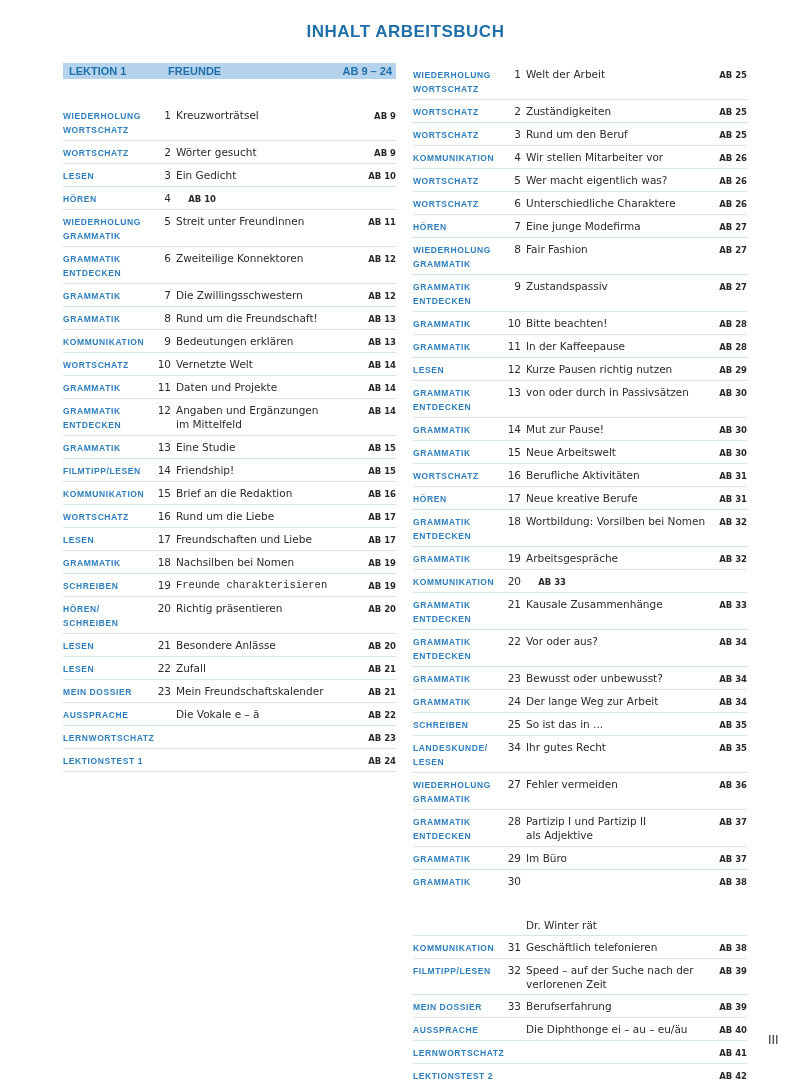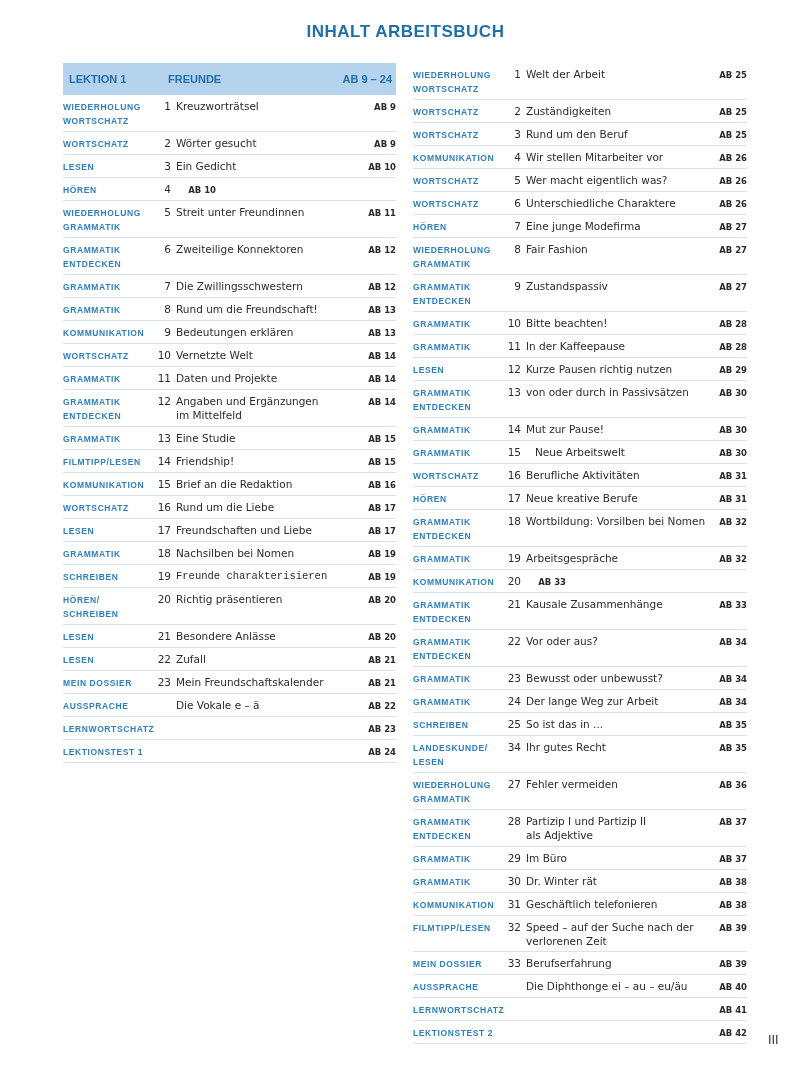--- a/index.html
+++ b/index.html
@@ -1,21 +1,21 @@
 <!DOCTYPE html>
 <html><head>
 <meta charset="utf-8">
 <style>
   html, body { margin: 0; padding: 0; background: #ffffff; }
   body { width: 811px; height: 1080px; position: relative; overflow: hidden; font-family: "DejaVu Sans", sans-serif; color: #2b2b2b; }
   .title { position: absolute; left: 0; right: 0; top: 22px; text-align: center; font-family: "Liberation Sans", sans-serif; font-weight: bold; font-size: 17px; letter-spacing: 0.5px; color: #1f6fa8; }
   .col { position: absolute; top: 63px; }
   .col.left { left: 63px; width: 333px; }
   .col.right { left: 413px; width: 334px; }
-  .head { height: 32px; background: #b6d3ee; display: flex; align-items: center; font-family: "Liberation Sans", sans-serif; font-weight: bold; font-size: 11px; color: #1f6fa8; margin-bottom: 0; }
+  .head { height: 16px; background: #b6d3ee; display: flex; align-items: center; font-family: "Liberation Sans", sans-serif; font-weight: bold; font-size: 11px; color: #1f6fa8; margin-bottom: 25px; }
   .head .h-lek { width: 105px; padding-left: 6px; box-sizing: border-box; }
   .head .h-theme { flex: 1; }
   .head .h-pages { padding-right: 4px; }
   .row { display: flex; align-items: flex-start; border-bottom: 1px solid #d3e3f1; padding: 4px 0 3px 0; min-height: 14px; }
   .row .cat { width: 86px; font-family: "Liberation Sans", sans-serif; font-weight: bold; font-size: 8.5px; letter-spacing: 0.6px; color: #2e7fbf; line-height: 14px; padding-top: 1px; }
   .row .num { width: 27px; text-align: right; font-size: 10.5px; line-height: 14px; padding-right: 5px; box-sizing: border-box; }
   .row .txt { flex: 1; font-size: 10.5px; line-height: 14px; white-space: pre-line; }
   .row .pg { width: 40px; text-align: right; font-size: 8.5px; font-weight: bold; line-height: 14px; padding-top: 1px; }
   .pagenum { position: absolute; left: 768px; top: 1033px; font-size: 12px; color: #333; font-family: "DejaVu Sans", sans-serif; }
 </style>
@@ -281,21 +281,21 @@
       </div>
       <div class="row">
         <span class="cat" style="white-space: pre-line;">GRAMMATIK</span>
         <span class="num" style="white-space: pre-line;">14</span>
         <span class="txt" style="white-space: pre-line;">Mut zur Pause!</span>
         <span class="pg" style="white-space: pre-line;">AB 30</span>
       </div>
       <div class="row">
         <span class="cat" style="white-space: pre-line;">GRAMMATIK</span>
         <span class="num" style="white-space: pre-line;">15</span>
-        <span class="txt" style="white-space: pre-line; margin-left: 9px;">Neue Arbeitswelt</span>
+        <span class="txt" style="white-space: pre-line;">Neue Arbeitswelt</span>
         <span class="pg" style="white-space: pre-line;">AB 30</span>
       </div>
       <div class="row">
         <span class="cat" style="white-space: pre-line;">WORTSCHATZ</span>
         <span class="num" style="white-space: pre-line;">16</span>
         <span class="txt" style="white-space: pre-line;">Berufliche Aktivitäten</span>
         <span class="pg" style="white-space: pre-line;">AB 31</span>
       </div>
       <div class="row">
         <span class="cat" style="white-space: pre-line;">HÖREN</span>
@@ -377,21 +377,21 @@
       </div>
       <div class="row">
         <span class="cat" style="white-space: pre-line;">GRAMMATIK</span>
         <span class="num" style="white-space: pre-line;">29</span>
         <span class="txt" style="white-space: pre-line;">Im Büro</span>
         <span class="pg" style="white-space: pre-line;">AB 37</span>
       </div>
       <div class="row">
         <span class="cat" style="white-space: pre-line;">GRAMMATIK</span>
         <span class="num" style="white-space: pre-line;">30</span>
-        <span class="txt" style="white-space: pre-line;">Dr. Winter rät</span>
+        <span class="txt" style="white-space: pre-line; margin-top: 44px;">Dr. Winter rät</span>
         <span class="pg" style="white-space: pre-line;">AB 38</span>
       </div>
       <div class="row">
         <span class="cat" style="white-space: pre-line;">KOMMUNIKATION</span>
         <span class="num" style="white-space: pre-line;">31</span>
         <span class="txt" style="white-space: pre-line;">Geschäftlich telefonieren</span>
         <span class="pg" style="white-space: pre-line;">AB 38</span>
       </div>
       <div class="row">
         <span class="cat" style="white-space: pre-line;">FILMTIPP/LESEN</span>

